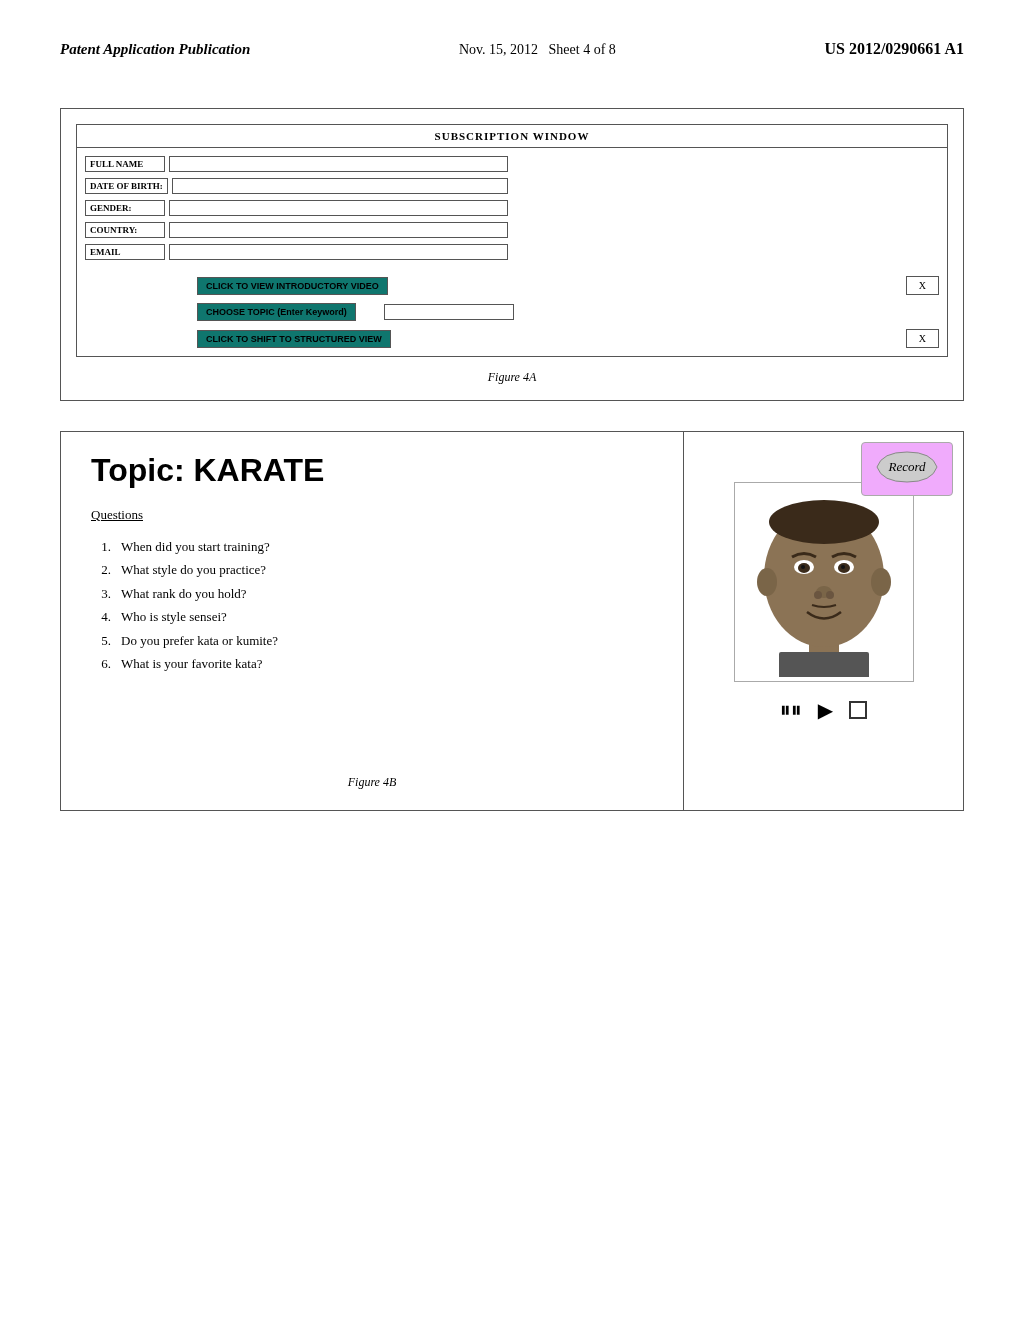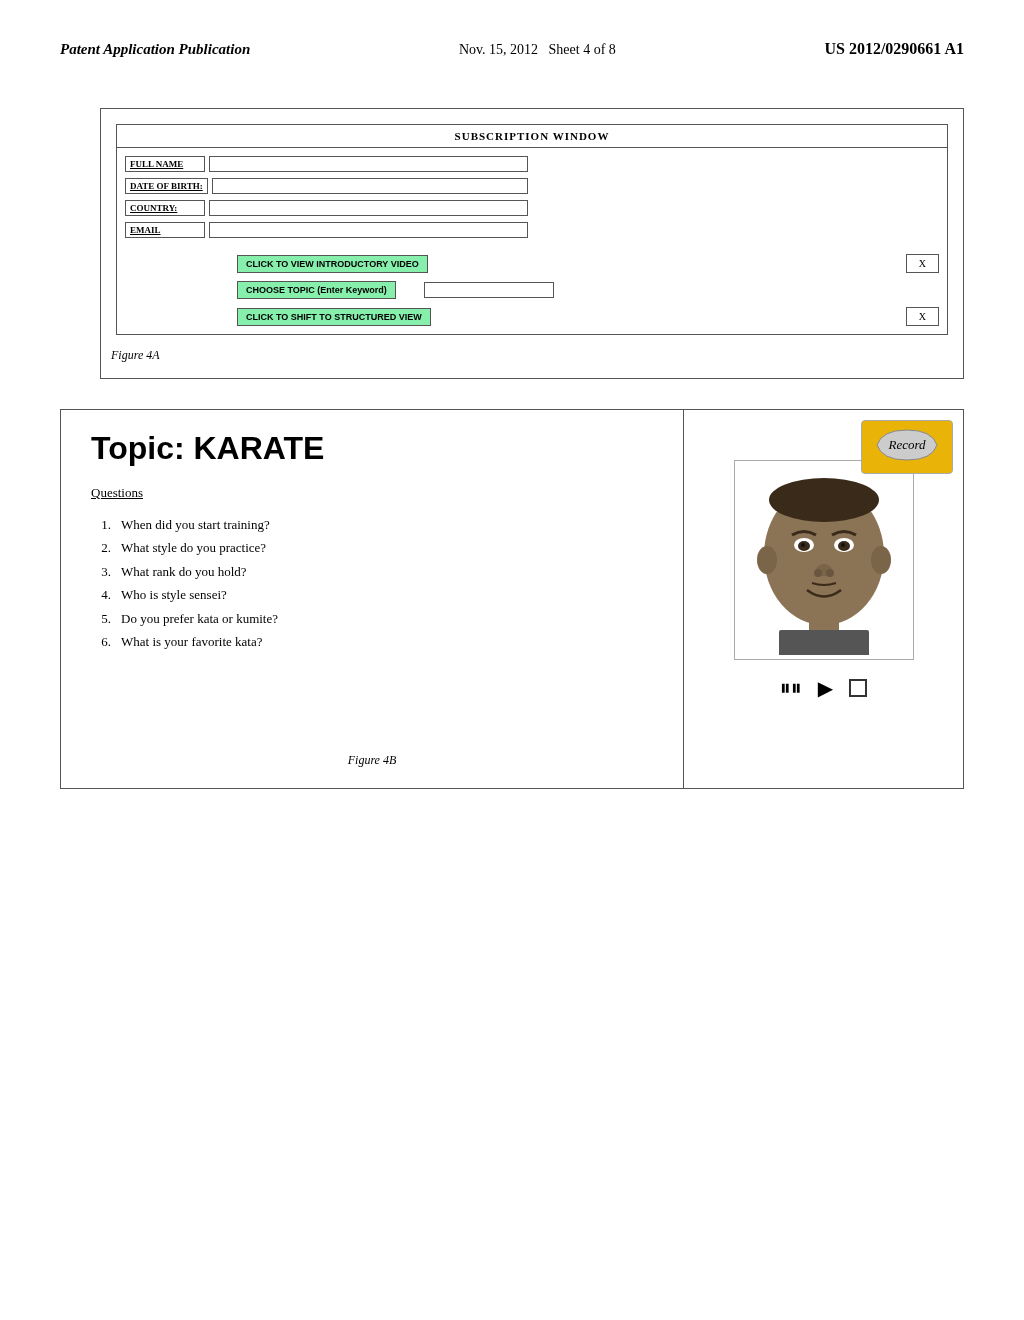--- a/index.html
+++ b/index.html
@@ -37,21 +37,20 @@
     
     .page-content {
       padding: 30px 60px 40px 60px;
     }
 
     
     .figure-4a-container {
       border: 1px solid #555;
       margin-bottom: 30px;
       padding: 10px;
-      margin-left: 40px;
     }
 
     .subscription-window {
       border: 1px solid #555;
       margin: 5px;
     }
 
     .subscription-title {
       text-align: center;
       font-size: 11px;
@@ -59,21 +58,20 @@
       padding: 5px;
       border-bottom: 1px solid #555;
       letter-spacing: 1px;
     }
 
     .form-section {
       display: grid;
       grid-template-columns: 1fr 1fr;
       gap: 8px;
       padding: 8px;
-      text-decoration: underline;
     }
 
     .form-left, .form-right {
       display: flex;
       flex-direction: column;
       gap: 6px;
     }
 
     .form-row {
       display: flex;
@@ -118,35 +116,35 @@
       align-items: center;
       gap: 20px;
       width: 100%;
     }
 
     .action-button {
       border: 1px solid #555;
       padding: 3px 8px;
       font-size: 9px;
       font-weight: bold;
-      background: #86efac;
+      background: #0f766e;
       cursor: pointer;
       white-space: nowrap;
     }
 
     .x-button {
       border: 1px solid #555;
       padding: 3px 12px;
       font-size: 10px;
       background: #fff;
       margin-left: auto;
     }
 
     .figure-label {
-      text-align: left;
+      text-align: center;
       font-size: 12px;
       padding: 8px 0 5px 0;
       font-style: italic;
     }
 
     
     .figure-4b-container {
       border: 1px solid #555;
       display: flex;
       min-height: 380px;
@@ -205,21 +203,21 @@
       margin-top: auto;
       text-align: center;
       padding-top: 10px;
     }
 
     
     .record-badge {
       position: absolute;
       top: 10px;
       right: 10px;
-      background: #eab308;
+      background: #f0abfc;
       border: 1px solid #aaa;
       border-radius: 4px;
       padding: 4px 10px;
       font-size: 16px;
       font-style: italic;
       font-family: 'Times New Roman', serif;
       transform: rotate(0deg);
     }
 
     
@@ -287,20 +285,24 @@
 
       <div class="form-section">
 
         <div class="form-left">
           <div class="form-row">
             <div class="field-label">FULL NAME</div>
             <div class="field-input"></div>
           </div>
           <div class="form-row">
             <div class="field-label">DATE OF BIRTH:</div>
+            <div class="field-input"></div>
+          </div>
+          <div class="form-row">
+            <div class="field-label">GENDER:</div>
             <div class="field-input"></div>
           </div>
           <div class="form-row">
             <div class="field-label">COUNTRY:</div>
             <div class="field-input"></div>
           </div>
           <div class="form-row">
             <div class="field-label">EMAIL</div>
             <div class="field-input"></div>
           </div>

